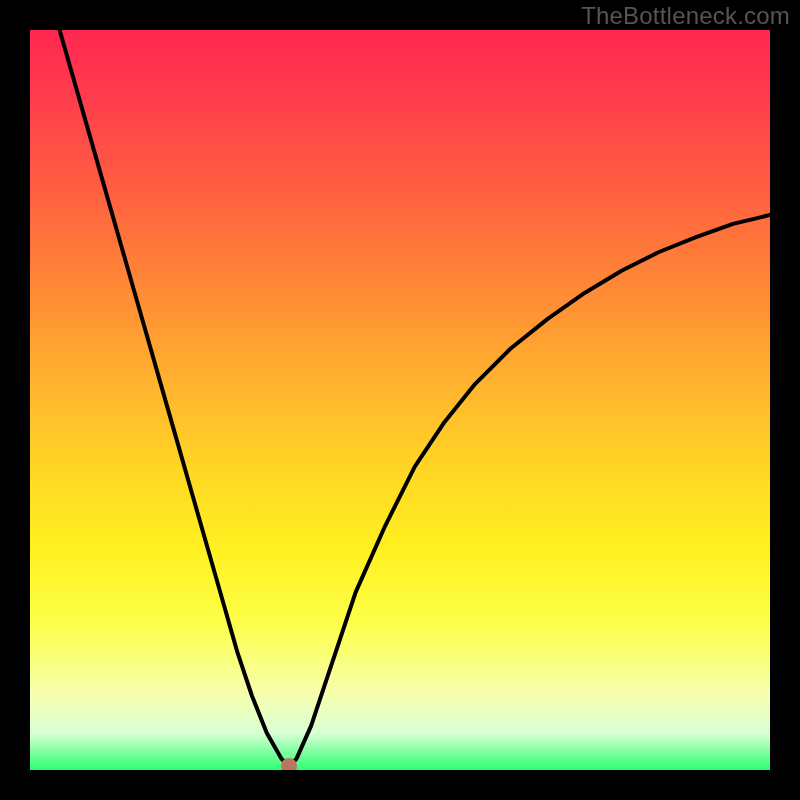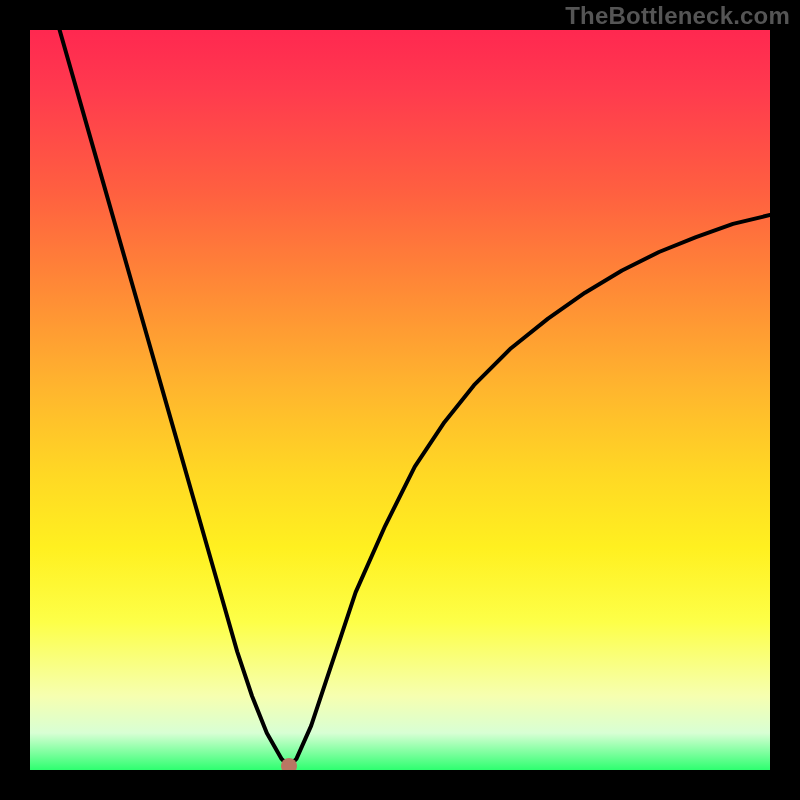--- a/index.html
+++ b/index.html
@@ -16,21 +16,21 @@
     width: 800px;
     height: 800px;
     background: #000;
   }
   .watermark {
     position: absolute;
     top: 2px;
     right: 10px;
     color: #555;
     font-size: 24px;
-    font-weight: 700;
+    font-weight: 400;
     letter-spacing: 0.2px;
     z-index: 10;
     user-select: none;
   }
   .plot-area {
     position: absolute;
     left: 30px;
     top: 30px;
     width: 740px;
     height: 740px;

